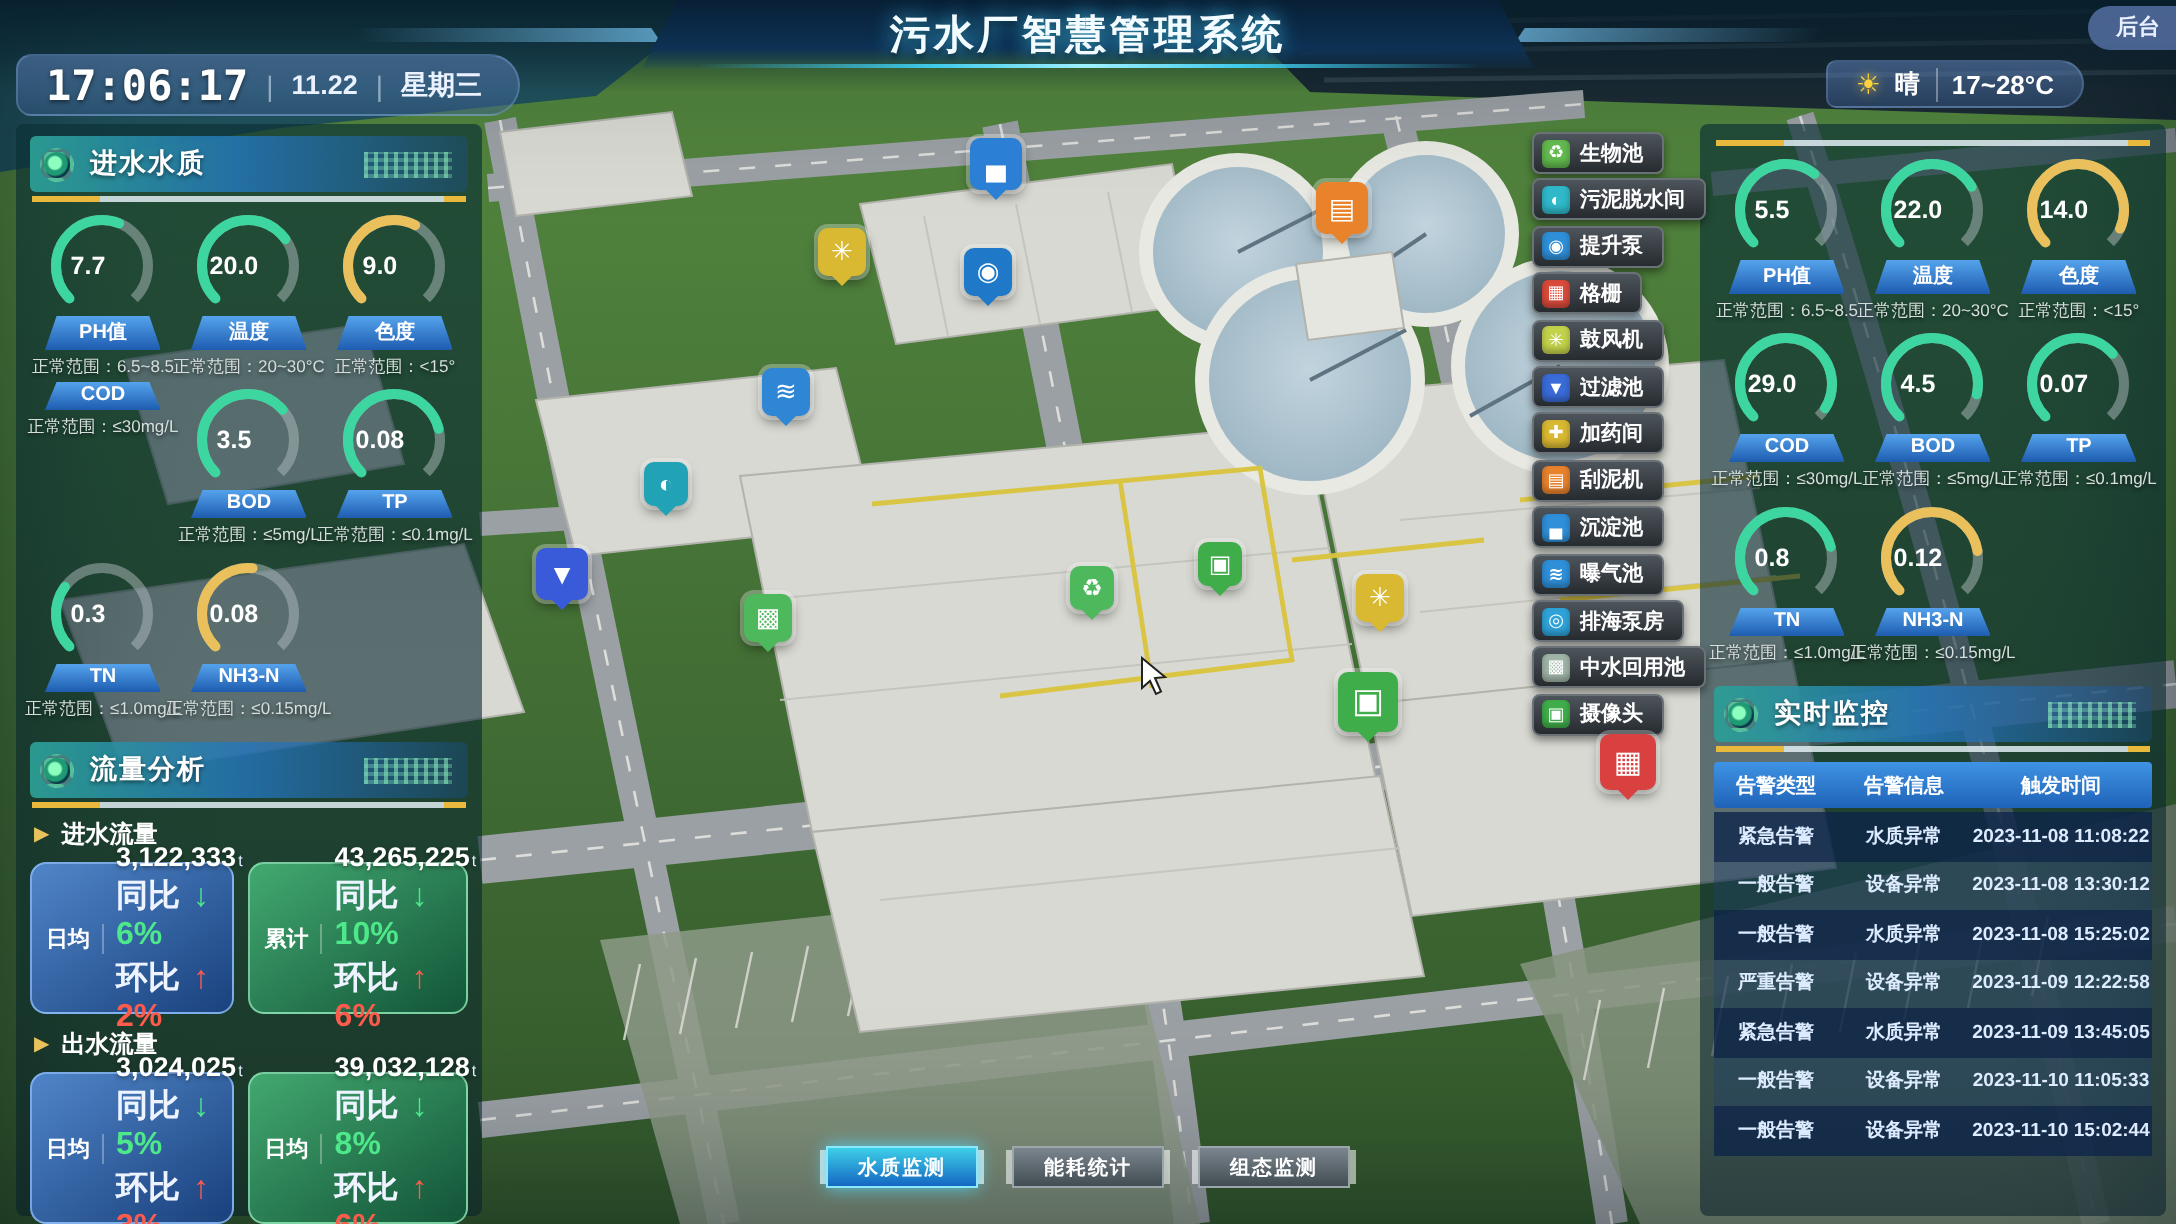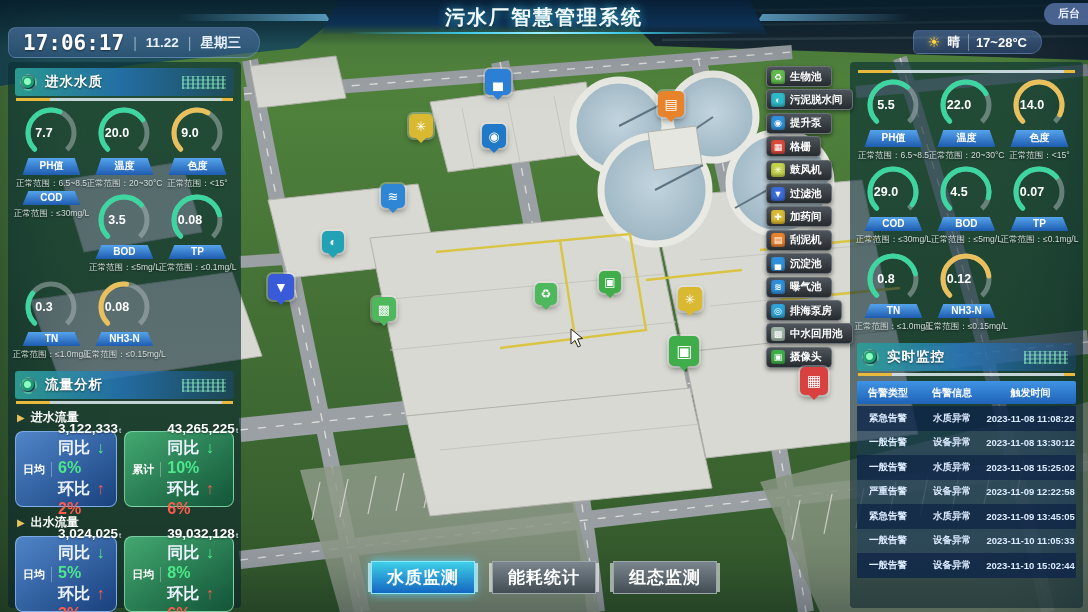--- a/index.html
+++ b/index.html
@@ -92,21 +92,21 @@
     background:linear-gradient(180deg,#4d545b,#262b2f);border:1px solid #6a7278;border-radius:4px;
     color:#fff;font-size:10.5px;font-weight:bold;white-space:nowrap;box-shadow:0 2px 4px rgba(0,0,0,.45);cursor:pointer;}
   .menu-ico{width:14px;height:14px;border-radius:3px;display:flex;align-items:center;justify-content:center;
     font-size:9px;color:#fff;flex:0 0 auto;box-shadow:inset 0 -2px 3px rgba(0,0,0,.3);}
   .marker{position:absolute;border-radius:5px;display:flex;align-items:center;justify-content:center;color:#fff;
     box-shadow:0 0 0 2px rgba(255,255,255,.3),0 3px 6px rgba(0,0,0,.45);cursor:pointer;}
   .marker .ptr{position:absolute;top:100%;left:50%;transform:translateX(-50%);width:0;height:0;
     border:5px solid transparent;}
 
   .bottom-tabs{position:absolute;left:50%;transform:translateX(-50%);bottom:18px;display:flex;gap:17px;}
-  .tab{height:33px;padding:0 15px;display:flex;align-items:center;font-size:17px;font-weight:bold;color:#fff;
+  .tab{height:21px;padding:0 15px;display:flex;align-items:center;font-size:10px;font-weight:bold;color:#fff;
     cursor:pointer;letter-spacing:1px;
     box-shadow:-5px 0 0 -2px rgba(255,255,255,.55),5px 0 0 -2px rgba(255,255,255,.55);}
   .tab.active{background:linear-gradient(180deg,#3ecfe8,#1467c2);border:1px solid #8ae8ff;box-shadow:0 0 9px rgba(80,220,255,.85),-5px 0 0 -2px rgba(255,255,255,.7),5px 0 0 -2px rgba(255,255,255,.7);}
   .tab.inactive{background:linear-gradient(180deg,#7b858d,#414c53);border:1px solid #9aa5ac;}
 
   #cursor{position:absolute;left:570px;top:328px;pointer-events:none;}
 </style>
 </head>
 <body>
 

